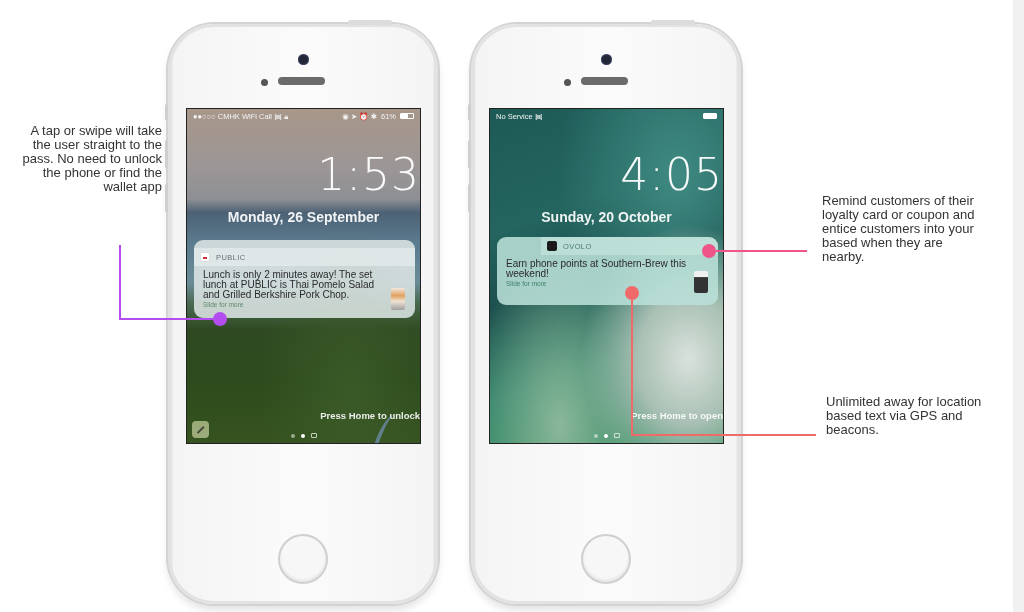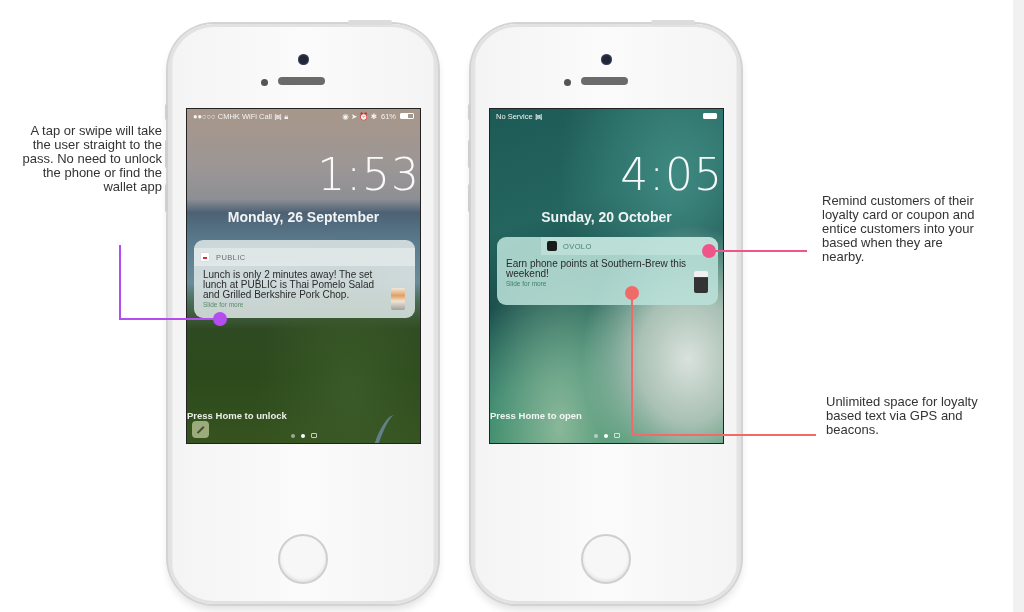--- a/index.html
+++ b/index.html
@@ -58,21 +58,21 @@
   .app-icon.public { background: #fff; border: 1px solid #ddd; }
   .app-icon.public::after { content: ""; position: absolute; left: 2px; right: 2px; top: 4px; height: 1.5px; background: #d0303a; }
   .app-icon.ovolo { background: #1a1a1a; }
   .notif-body { padding: 4px 30px 0 9px; font-size: 10px; line-height: 10px; color: #2a2a2a; }
   .notif-more { padding: 1px 9px; font-size: 6.5px; color: #5d8a6a; }
   .ocean .notif-more { color: #3f8068; }
   .notif-thumb { position: absolute; right: 10px; width: 14px; height: 22px; border-radius: 2px; }
   .forest .notif-thumb { top: 48px; background: linear-gradient(#f2e8dc 0%, #e0a060 35%, #f0e4d4 60%, #a0a0a0 100%); }
   .ocean .notif-thumb { top: 34px; background: linear-gradient(#f0f0f0 0%, #f0f0f0 25%, #333 30%, #333 100%); }
 
-  .press-home { position: absolute; left: 0; width: 100%; text-align: left; font-size: 9.5px; font-weight: bold; color: rgba(255,255,255,0.9); bottom: 22px; }
+  .press-home { position: absolute; left: 0; width: 100%; text-align: right; font-size: 9.5px; font-weight: bold; color: rgba(255,255,255,0.9); bottom: 22px; }
   .page-dots { position: absolute; left: 0; width: 100%; bottom: 5px; display: flex; justify-content: center; gap: 6px; align-items: center; }
   .page-dots .dot { width: 4px; height: 4px; border-radius: 50%; background: rgba(255,255,255,0.5); }
   .page-dots .dot.active { background: #fff; }
   .page-dots .cam { width: 6px; height: 5px; border: 1px solid rgba(255,255,255,0.7); border-radius: 1px; }
   .camera-shortcut { position: absolute; left: 5px; bottom: 5px; width: 17px; height: 17px; border-radius: 4px; background: rgba(210,220,170,0.65); }
   .camera-shortcut::after { content: ""; position: absolute; left: 4px; top: 8px; width: 9px; height: 1.5px; background: #4a4a3a; transform: rotate(-45deg); }
 
   .callout { position: absolute; font-size: 13px; line-height: 14px; color: #333333; }
   .callout.left { left: 20px; top: 124px; width: 142px; text-align: right; }
   .callout.right1 { left: 822px; top: 194px; width: 160px; }
@@ -173,21 +173,21 @@
       <span class="dot"></span>
       <span class="dot active"></span>
       <span class="cam"></span>
     </div>
   </div>
   <div class="home-btn"></div>
 </div>
 
 <div class="callout left">A tap or swipe will take the user straight to the pass. No need to unlock the phone or find the wallet app</div>
 <div class="callout right1">Remind customers of their loyalty card or coupon and entice customers into your based when they are nearby.</div>
-<div class="callout right2">Unlimited space for loyalty based text via GPS and beacons.</div>
+<div class="callout right2">Unlimited away for location based text via GPS and beacons.</div>
 
 <svg class="lines">
   <polyline id="line-left" fill="none" stroke-width="2" points="120,245 120,319 220,319" stroke="#b44df0"></polyline>
   <circle id="dot-left" cx="220" cy="319" r="7" fill="#b44df0"></circle>
   <line id="line-r1" stroke-width="2" x1="709" y1="251" x2="807" y2="251" stroke="#f0558a"></line>
   <circle id="dot-r1" cx="709" cy="251" r="7" fill="#f0558a"></circle>
   <polyline id="line-r2" fill="none" stroke-width="2" points="632,293 632,435 816,435" stroke="#f06a6a"></polyline>
   <circle id="dot-r2" cx="632" cy="293" r="7" fill="#f06a6a"></circle>
 </svg>
 

